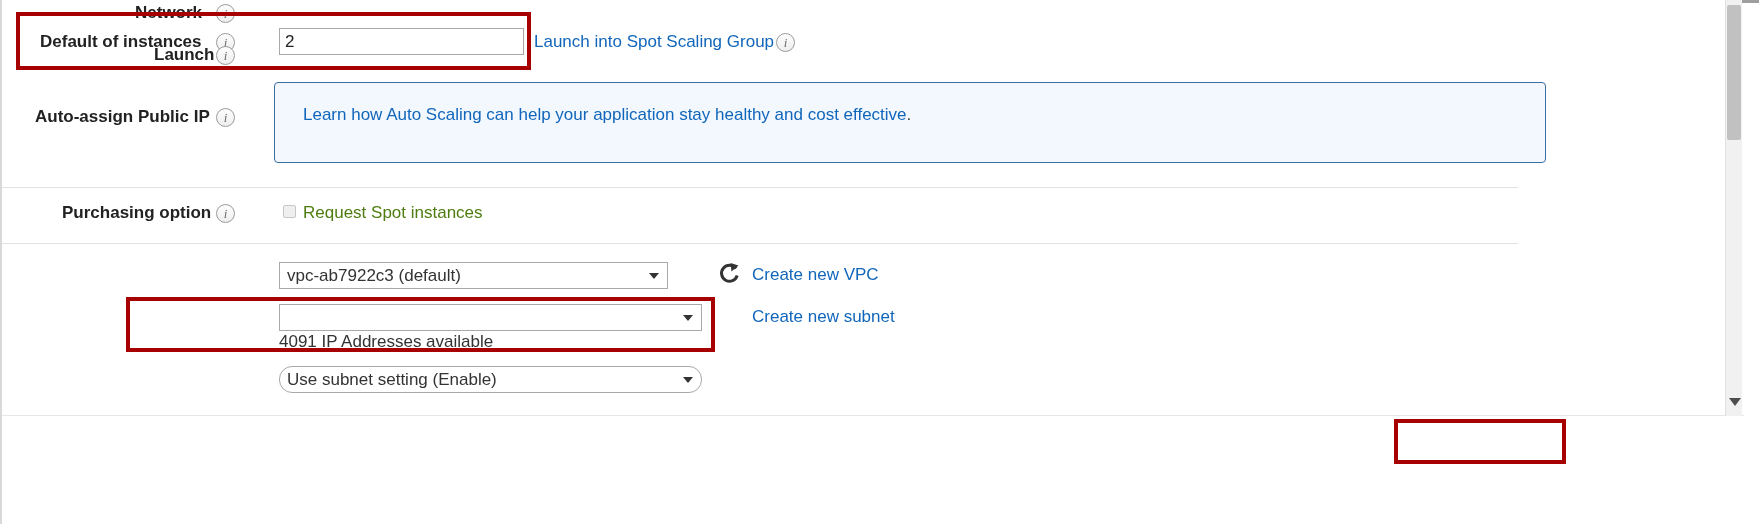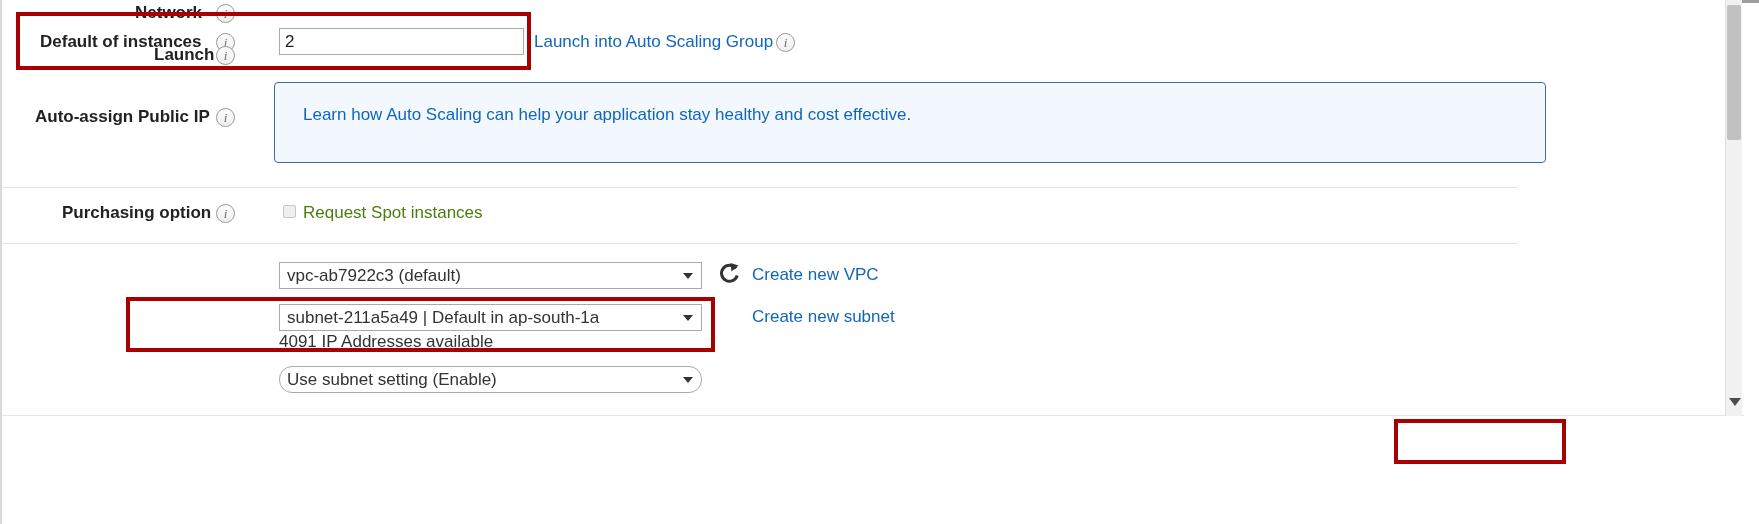--- a/index.html
+++ b/index.html
@@ -101,21 +101,21 @@
   }
   .select .caret {
     position: absolute; right: 8px; top: 50%;
     transform: translateY(-50%);
     width: 0; height: 0;
     border-left: 5px solid transparent;
     border-right: 5px solid transparent;
     border-top: 6px solid #333;
   }
 
-  .r3 { position: absolute; left: 277px; top: 262px; width: 423px; }
+  .r3 { position: absolute; left: 277px; top: 262px; width: 389px; }
   .r3-label { position: absolute; left: 133px; top: 3px; }
   .r3-info  { position: absolute; left: 214px; top: 4px; }
   .refresh {
     position: absolute; left: 716px; top: 262px;
     width: 22px; height: 24px; color: #333;
   }
   .r3-link { position: absolute; left: 750px; top: 265px; }
 
   .r4 { position: absolute; left: 277px; top: 304px; width: 423px; }
   .r4-label { position: absolute; left: 152px; top: 45px; }
@@ -163,21 +163,21 @@
 </head>
 <body>
 
 <div class="page">
   <div class="content-col">
 
     <div class="r1">
       <div class="label r1-label">Default of instances</div>
       <span class="info-icon r1-info">i</span>
       <input class="r1-input" type="text" value="2" style="">
-      <a class="link r1-link" href="#">Launch into Auto Scaling Group</a>
+      <a class="link r1-link" href="#">Launch into Spot Scaling Group</a>
       <span class="info-icon r1-link-info">i</span>
     </div>
 
     <div class="banner">
       <p class="second"><a class="link" href="#">Learn how Auto Scaling can help your application stay healthy and cost effective</a><span>.</span></p>
     </div>
 
     <div class="sep sep-a"></div>
 
     <div class="r2">
@@ -199,21 +199,20 @@
       <svg width="22" height="24" viewBox="0 0 22 24" aria-hidden="true">
         <path d="M18 6.5 A8 8 0 1 0 19.2 13.5" stroke="#333" stroke-width="3" fill="none" stroke-linecap="butt"></path>
         <polygon points="12.5,1 20.5,3.5 13.5,9.5" fill="#333"></polygon>
       </svg>
     </span>
     <a class="link r3-link" href="#">Create new VPC</a>
 
     <div class="label r4-label">Launch</div>
     <span class="info-icon r4-info">i</span>
     <div class="select r4">
-      <span>subnet-211a5a49 | Default in ap-south-1a</span>
       <span class="caret"></span>
     </div>
     <div class="subnet-note">4091 IP Addresses available</div>
     <a class="link r4-link" href="#">Create new subnet</a>
 
     <div class="label r5-label">Auto-assign Public IP</div>
     <span class="info-icon r5-info">i</span>
     <div class="select r5">
       <span>Use subnet setting (Enable)</span>
       <span class="caret"></span>

